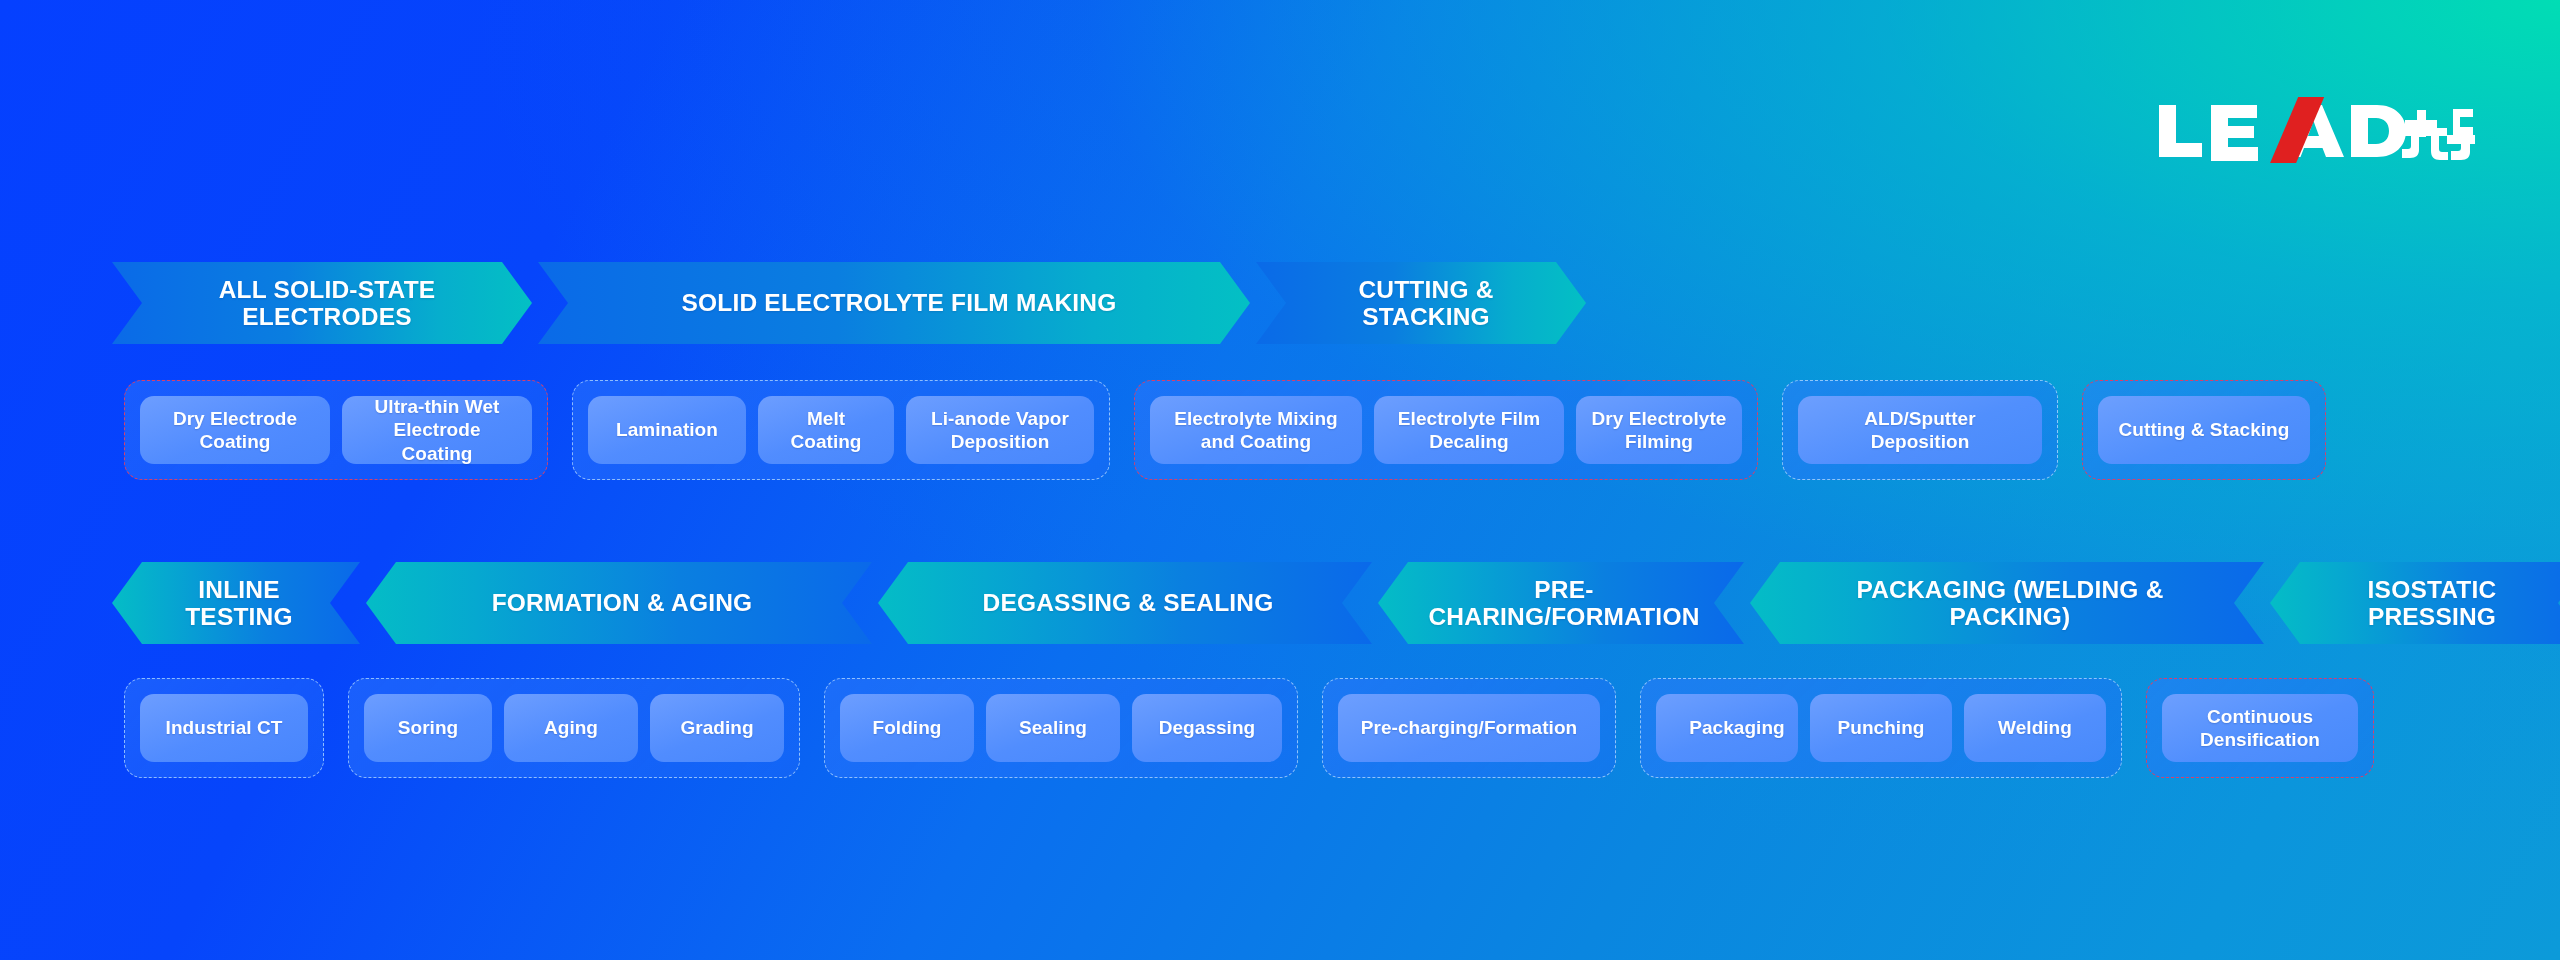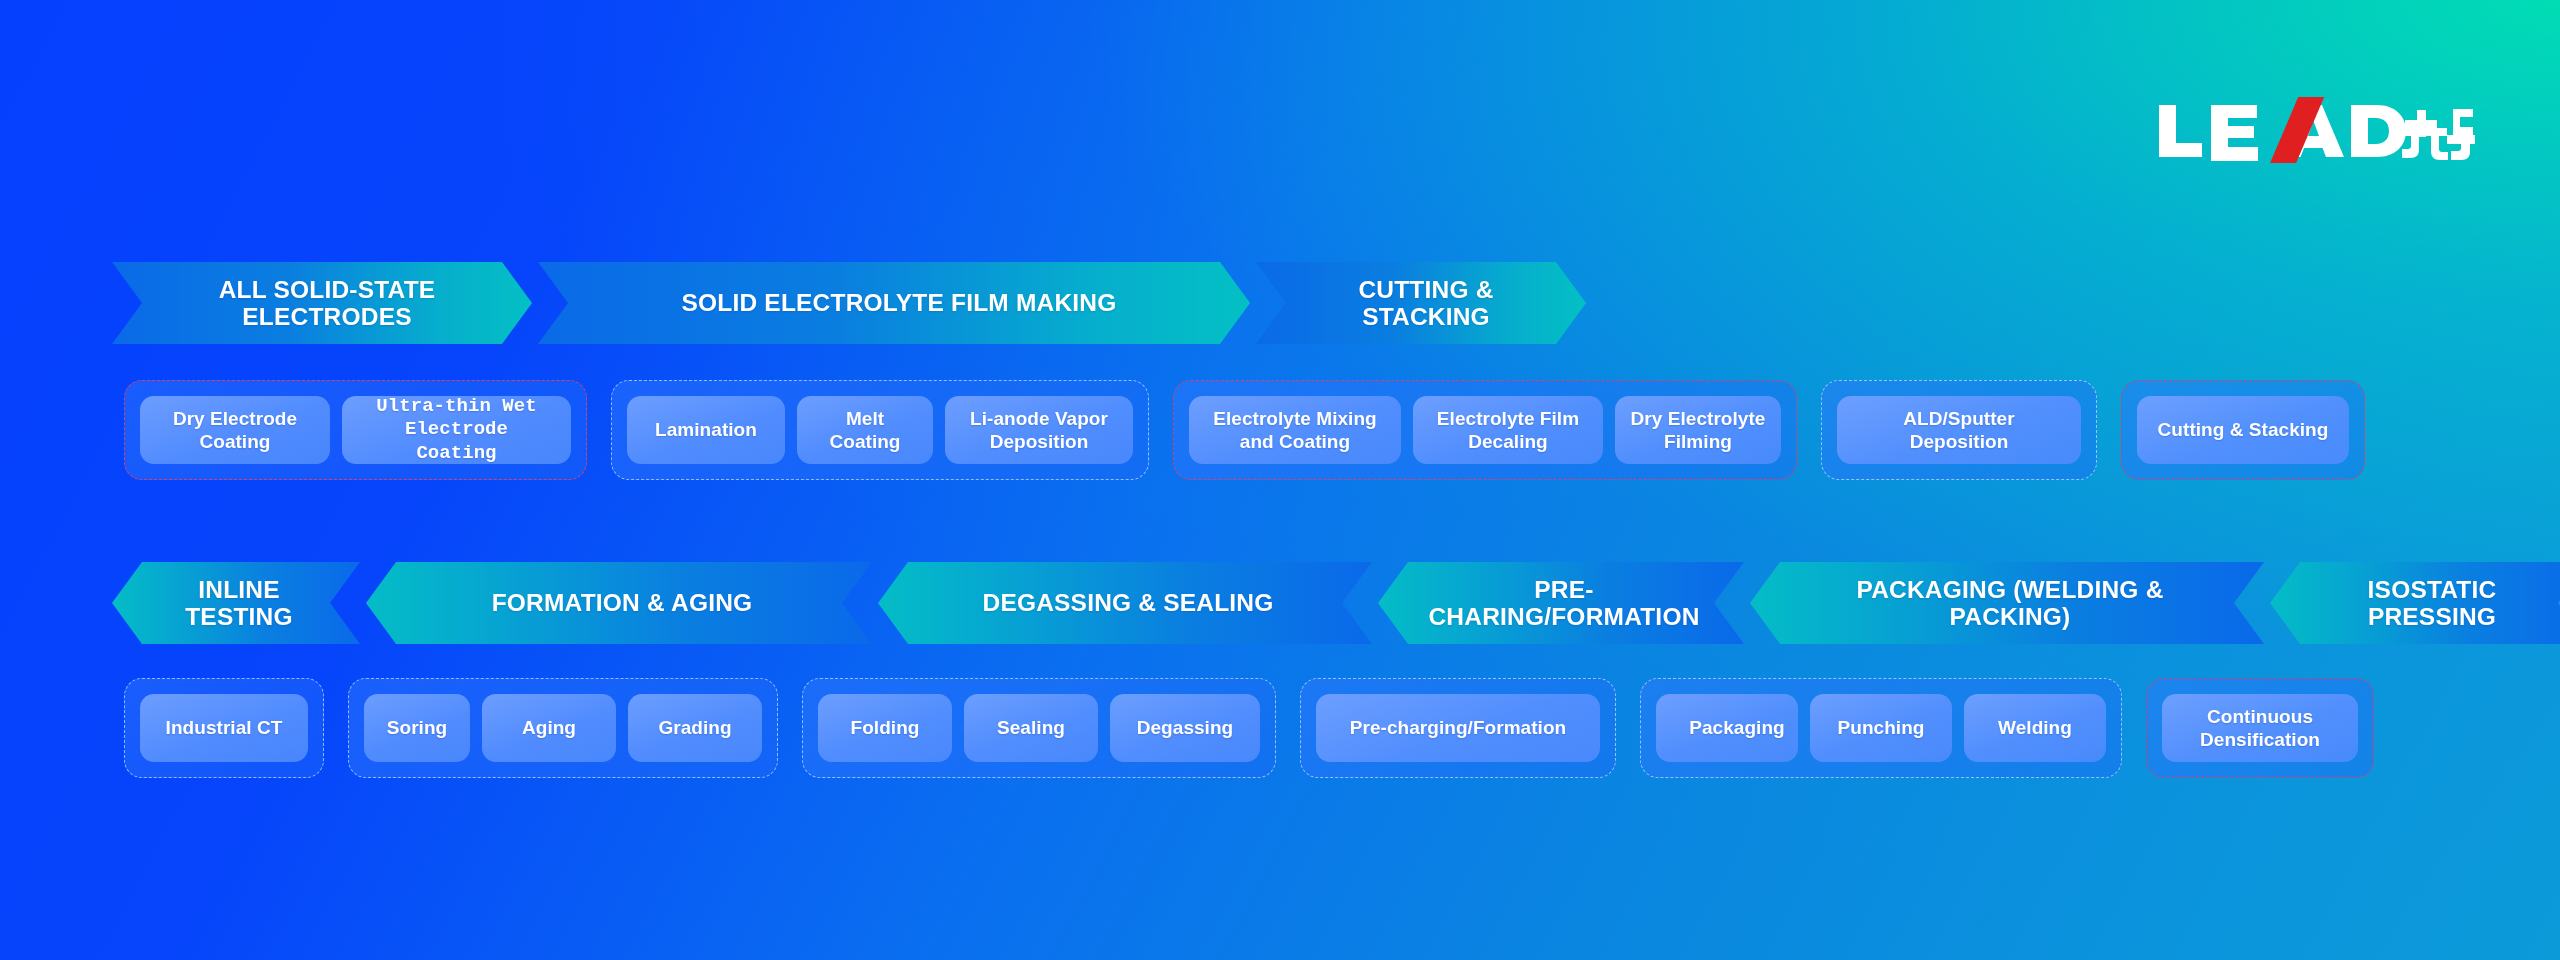--- a/index.html
+++ b/index.html
@@ -177,21 +177,21 @@
         <div class="chev-label">CUTTING &amp; STACKING</div>
       </div>
     </div>
 
   <div class="grouprow grouprow-1">
       <div class="group accent">
         <div class="card" style="width: 190px;">
           <div class="card-label">Dry Electrode
 Coating</div>
         </div>
-        <div class="card" style="width: 229px; font-family: Liberation Mono, monospace;">
+        <div class="card" style="width: 190px;">
           <div class="card-label">Ultra-thin Wet
 Electrode
 Coating</div>
         </div>
       </div>
       <div class="group">
         <div class="card" style="width: 158px;">
           <div class="card-label">Lamination</div>
         </div>
         <div class="card" style="width: 136px;">
@@ -252,21 +252,21 @@
       </div>
     </div>
 
   <div class="grouprow grouprow-2">
       <div class="group">
         <div class="card" style="width: 168px;">
           <div class="card-label">Industrial CT</div>
         </div>
       </div>
       <div class="group">
-        <div class="card" style="width: 106px;">
+        <div class="card" style="width: 128px;">
           <div class="card-label">Soring</div>
         </div>
         <div class="card" style="width: 134px;">
           <div class="card-label">Aging</div>
         </div>
         <div class="card" style="width: 134px;">
           <div class="card-label">Grading</div>
         </div>
       </div>
       <div class="group">
@@ -274,21 +274,21 @@
           <div class="card-label">Folding</div>
         </div>
         <div class="card" style="width: 134px;">
           <div class="card-label">Sealing</div>
         </div>
         <div class="card" style="width: 150px;">
           <div class="card-label">Degassing</div>
         </div>
       </div>
       <div class="group">
-        <div class="card" style="width: 284px;">
+        <div class="card" style="width: 262px;">
           <div class="card-label">Pre-charging/Formation</div>
         </div>
       </div>
       <div class="group">
         <div class="card" style="width: 142px; padding-left: 32px;">
           <div class="card-label">Packaging</div>
         </div>
         <div class="card" style="width: 142px;">
           <div class="card-label">Punching</div>
         </div>

